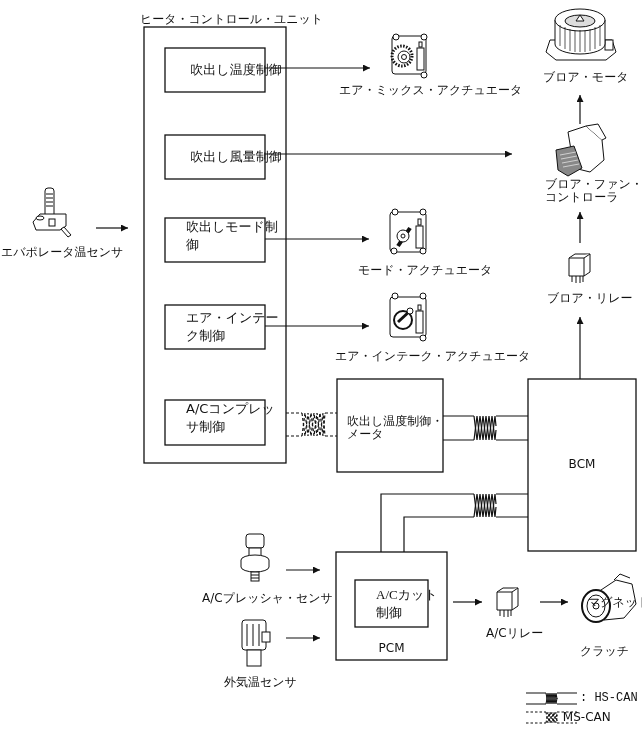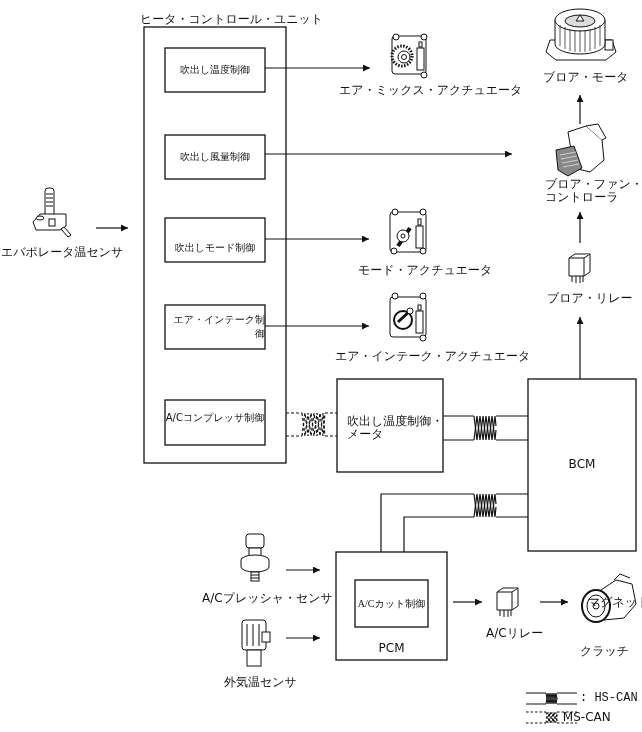--- a/index.html
+++ b/index.html
@@ -1,21 +1,21 @@
 <!DOCTYPE html>
 <html><head>
 <meta charset="utf-8">
 <style>
   html, body { margin: 0; padding: 0; background: #ffffff; }
   body { width: 642px; height: 732px; position: relative; overflow: hidden;
          font-family: "DejaVu Sans", "Liberation Sans", sans-serif; color: #111; }
   #diagram { position: absolute; left: 0; top: 0; }
   .lbl { position: absolute; font-size: 12px; line-height: 13px; white-space: nowrap; color: #111; }
   .box { position: absolute; border: 1.3px solid #111; box-sizing: border-box; background: transparent; }
-  .inner { display: flex; align-items: center; justify-content: center; font-size: 10px; text-align: right; }
+  .inner { display: flex; align-items: center; justify-content: center; font-size: 13px; text-align: left; margin-left: 21px; }
   .center { text-align: center; }
 </style>
 </head>
 <body>
 
 <svg id="diagram" width="642" height="732" viewBox="0 0 642 732" xmlns="http://www.w3.org/2000/svg">
   <defs>
     <marker id="arr" viewBox="0 0 10 10" refX="10" refY="5" markerWidth="9" markerHeight="7" orient="auto" markerUnits="userSpaceOnUse">
       <path d="M0,0 L10,5 L0,10 z" fill="#111"></path>
     </marker>
@@ -205,21 +205,21 @@
     <ellipse cx="596" cy="606" rx="9" ry="11"></ellipse>
     <circle cx="596" cy="606" r="3"></circle>
     <path d="M614,580 L620,574 L630,578" fill="none"></path>
   </g>
 </svg>
 
 <div class="lbl" style="left:140px; top:13px;">ヒータ・コントロール・ユニット</div>
 
 <div class="box inner" style="left:165px; top:48px; width:100px; height:44px; border:none;">吹出し温度制御</div>
 <div class="box inner" style="left:165px; top:135px; width:100px; height:44px; border:none;">吹出し風量制御</div>
-<div class="box inner" style="left:165px; top:226px; width:100px; height:44px; border:none;">吹出しモード制御</div>
+<div class="box inner" style="left:165px; top:214px; width:100px; height:44px; border:none;">吹出しモード制御</div>
 <div class="box inner" style="left:165px; top:305px; width:100px; height:44px; border:none;">エア・インテーク制御</div>
 <div class="box inner" style="left:165px; top:400px; width:100px; height:35px; border:none;">A/Cコンプレッサ制御</div>
 
 <div class="lbl" style="left:1px; top:246px;">エバポレータ温センサ</div>
 <div class="lbl" style="left:339px; top:84px;">エア・ミックス・アクチュエータ</div>
 <div class="lbl" style="left:358px; top:264px;">モード・アクチュエータ</div>
 <div class="lbl" style="left:335px; top:350px;">エア・インテーク・アクチュエータ</div>
 <div class="lbl" style="left:543px; top:71px;">ブロア・モータ</div>
 <div class="lbl" style="left:545px; top:178px;font-family:Liberation Serif, serif;">ブロア・ファン・</div>
 <div class="lbl" style="left:545px; top:191px;">コントローラ</div>

